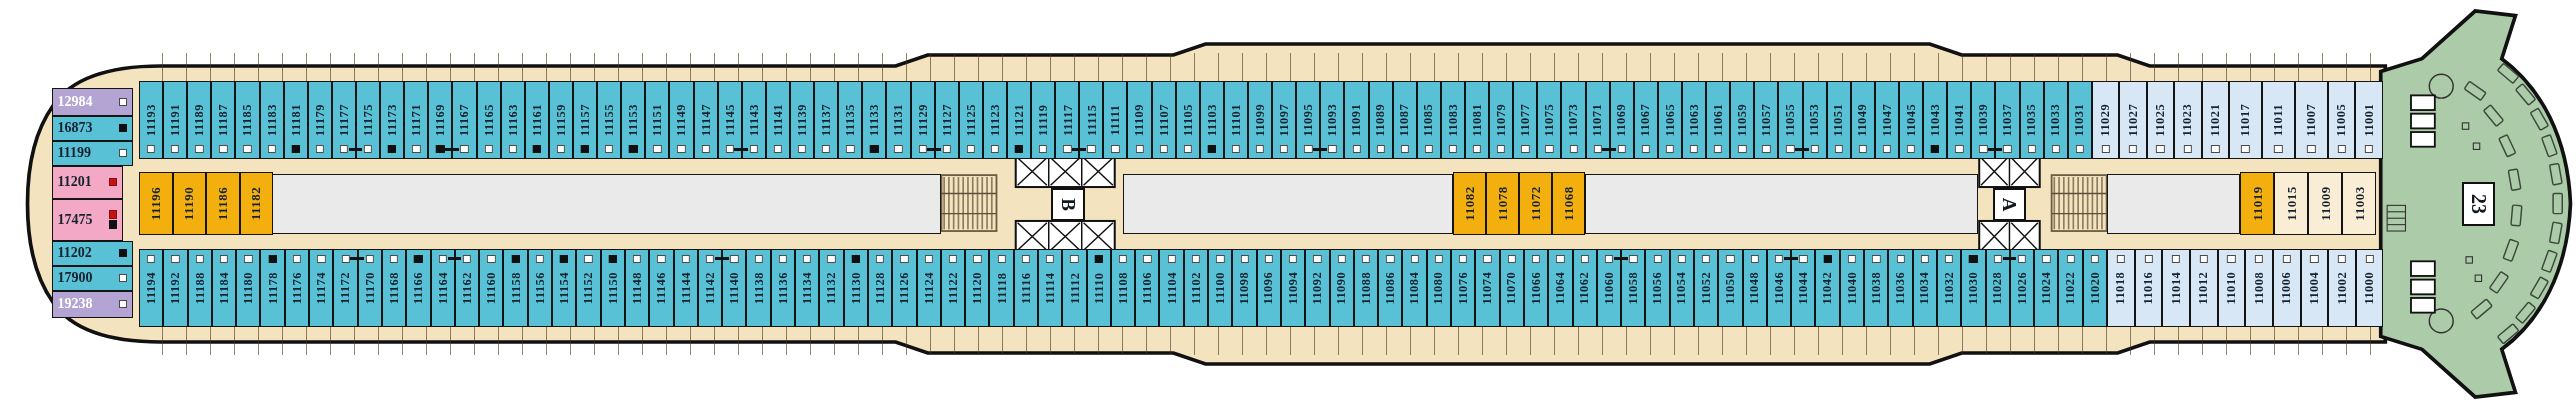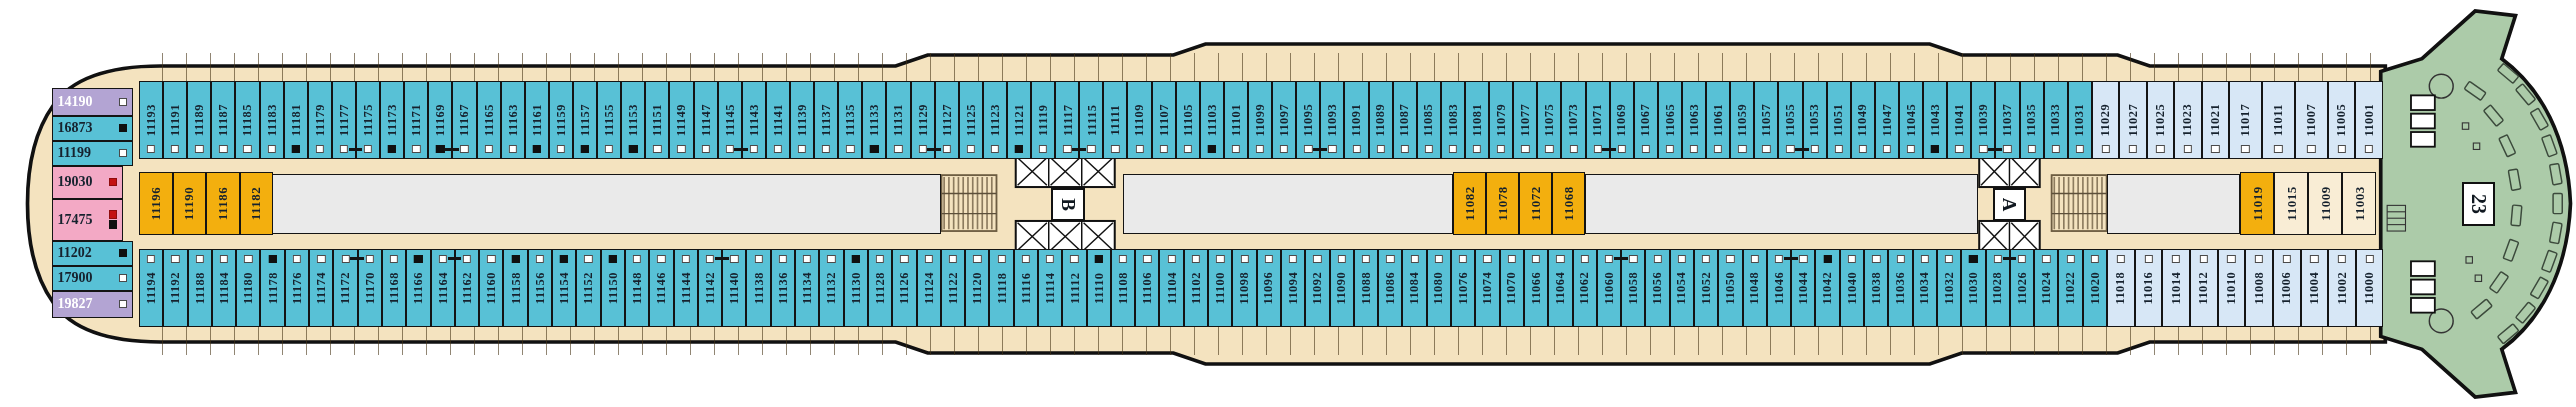--- a/index.html
+++ b/index.html
@@ -925,39 +925,39 @@
         <span class="num">11002</span>
         <span class="mk w"></span>
       </div>
       <div class="cabin lblue" style="flex-grow: 1.15; flex-basis: 0px;">
         <span class="num">11000</span>
         <span class="mk w"></span>
       </div>
     </div>
   <div id="stern">
       <div class="scab purple" style="height: 27.5px; background: var(--purple);">
-        <span class="snum">14190</span>
+        <span class="snum">12984</span>
         <span class="mkcol">
           <span class="mk w"></span>
         </span>
       </div>
       <div class="scab teal" style="height: 25px; background: var(--teal);">
         <span class="snum">16873</span>
         <span class="mkcol">
           <span class="mk b"></span>
         </span>
       </div>
       <div class="scab teal" style="height: 25px; background: var(--teal);">
         <span class="snum">11199</span>
         <span class="mkcol">
           <span class="mk w"></span>
         </span>
       </div>
       <div class="scab pink" style="height: 33px; background: var(--pink);">
-        <span class="snum">19030</span>
+        <span class="snum">11201</span>
         <span class="mkcol">
           <span class="mk r"></span>
         </span>
       </div>
       <div class="scab pink" style="height: 42px; background: var(--pink);">
         <span class="snum">17475</span>
         <span class="mkcol">
           <span class="mk r"></span>
           <span class="mk b"></span>
         </span>
@@ -968,21 +968,21 @@
           <span class="mk b"></span>
         </span>
       </div>
       <div class="scab teal" style="height: 25px; background: var(--teal);">
         <span class="snum">17900</span>
         <span class="mkcol">
           <span class="mk w"></span>
         </span>
       </div>
       <div class="scab purple" style="height: 27.5px; background: var(--purple);">
-        <span class="snum">19827</span>
+        <span class="snum">19238</span>
         <span class="mkcol">
           <span class="mk w"></span>
         </span>
       </div>
     </div>
   <div class="mgroup" id="mid-left">
       <div class="cabin orange" style="flex-grow: 1; flex-basis: 0px;">
         <span class="num">11196</span>
       </div>
       <div class="cabin orange" style="flex-grow: 1; flex-basis: 0px;">

